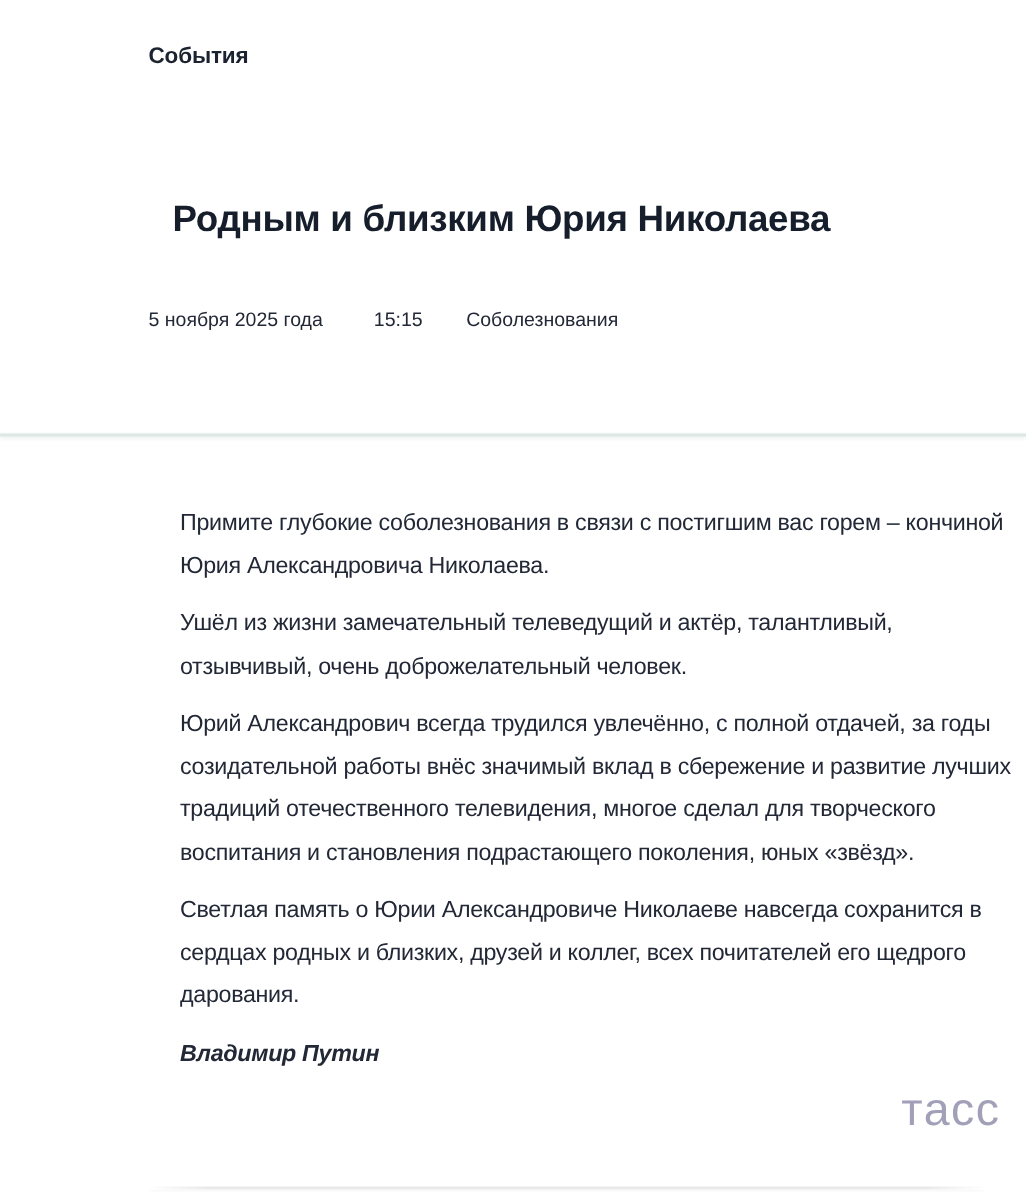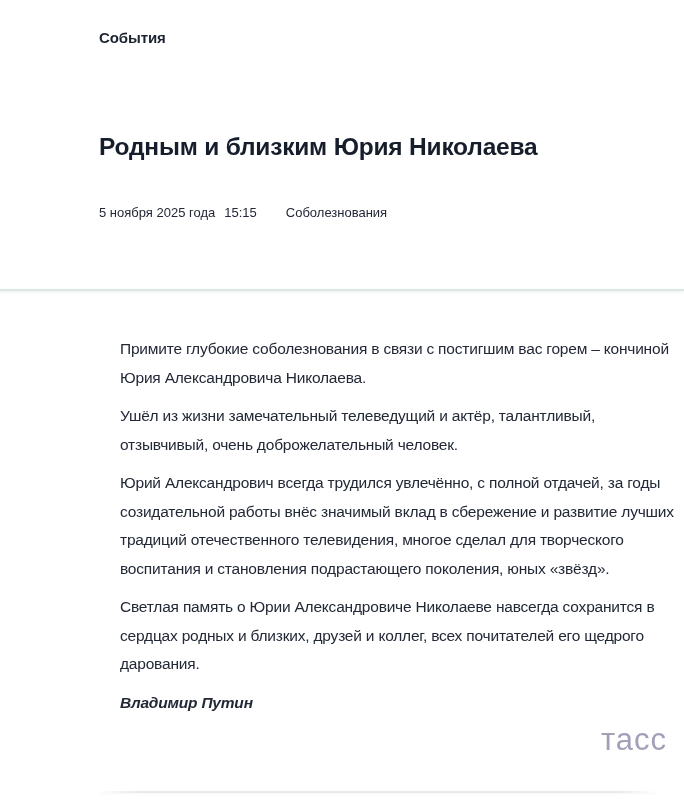--- a/index.html
+++ b/index.html
@@ -33,41 +33,41 @@
     left: 0;
     top: 29px;
     font-size: 15px;
     font-weight: 700;
     color: #1c2330;
     letter-spacing: -0.1px;
     cursor: pointer;
   }
   .article-title {
     position: absolute;
-    left: 0;
+    left: 16px;
     top: 131px;
     margin: 0;
     font-size: 24.5px;
     line-height: 31px;
     font-weight: 700;
     color: #161d2b;
     letter-spacing: -0.2px;
     white-space: nowrap;
   }
   .article-meta {
     position: absolute;
     left: 0;
     top: 205px;
     font-size: 13px;
     color: #222836;
     letter-spacing: 0;
     display: flex;
     align-items: flex-end;
   }
-  .article-meta .meta-time { margin-left: 9px; }
+  .article-meta .meta-time { margin-left: 34px; }
   .article-meta .meta-category { margin-left: 29px; cursor: pointer; }
   
   .header-divider {
     position: absolute;
     left: 0;
     top: 289px;
     width: 684px;
     height: 2px;
     background: #dde8e3;
     box-shadow: 0 1px 3px rgba(175, 200, 190, 0.35);

